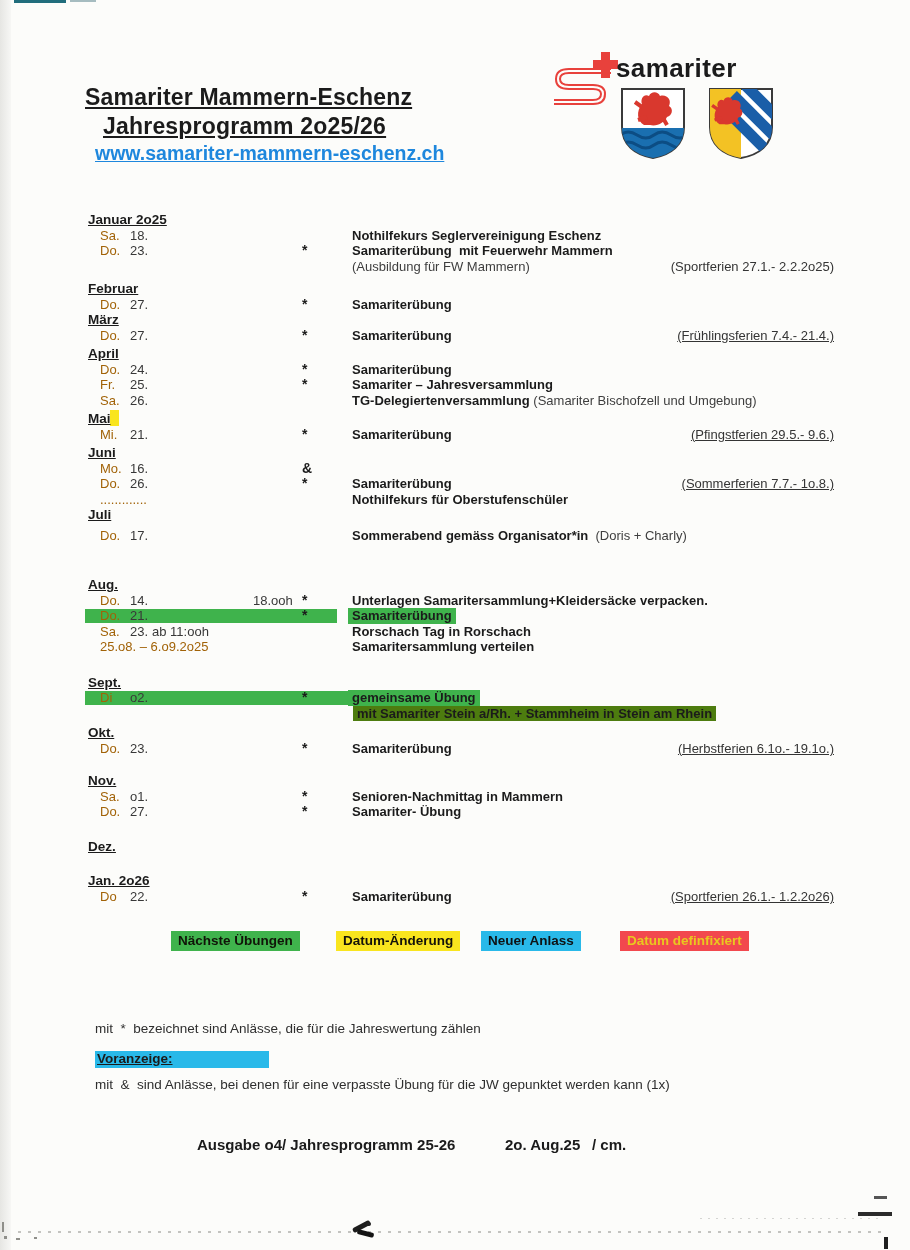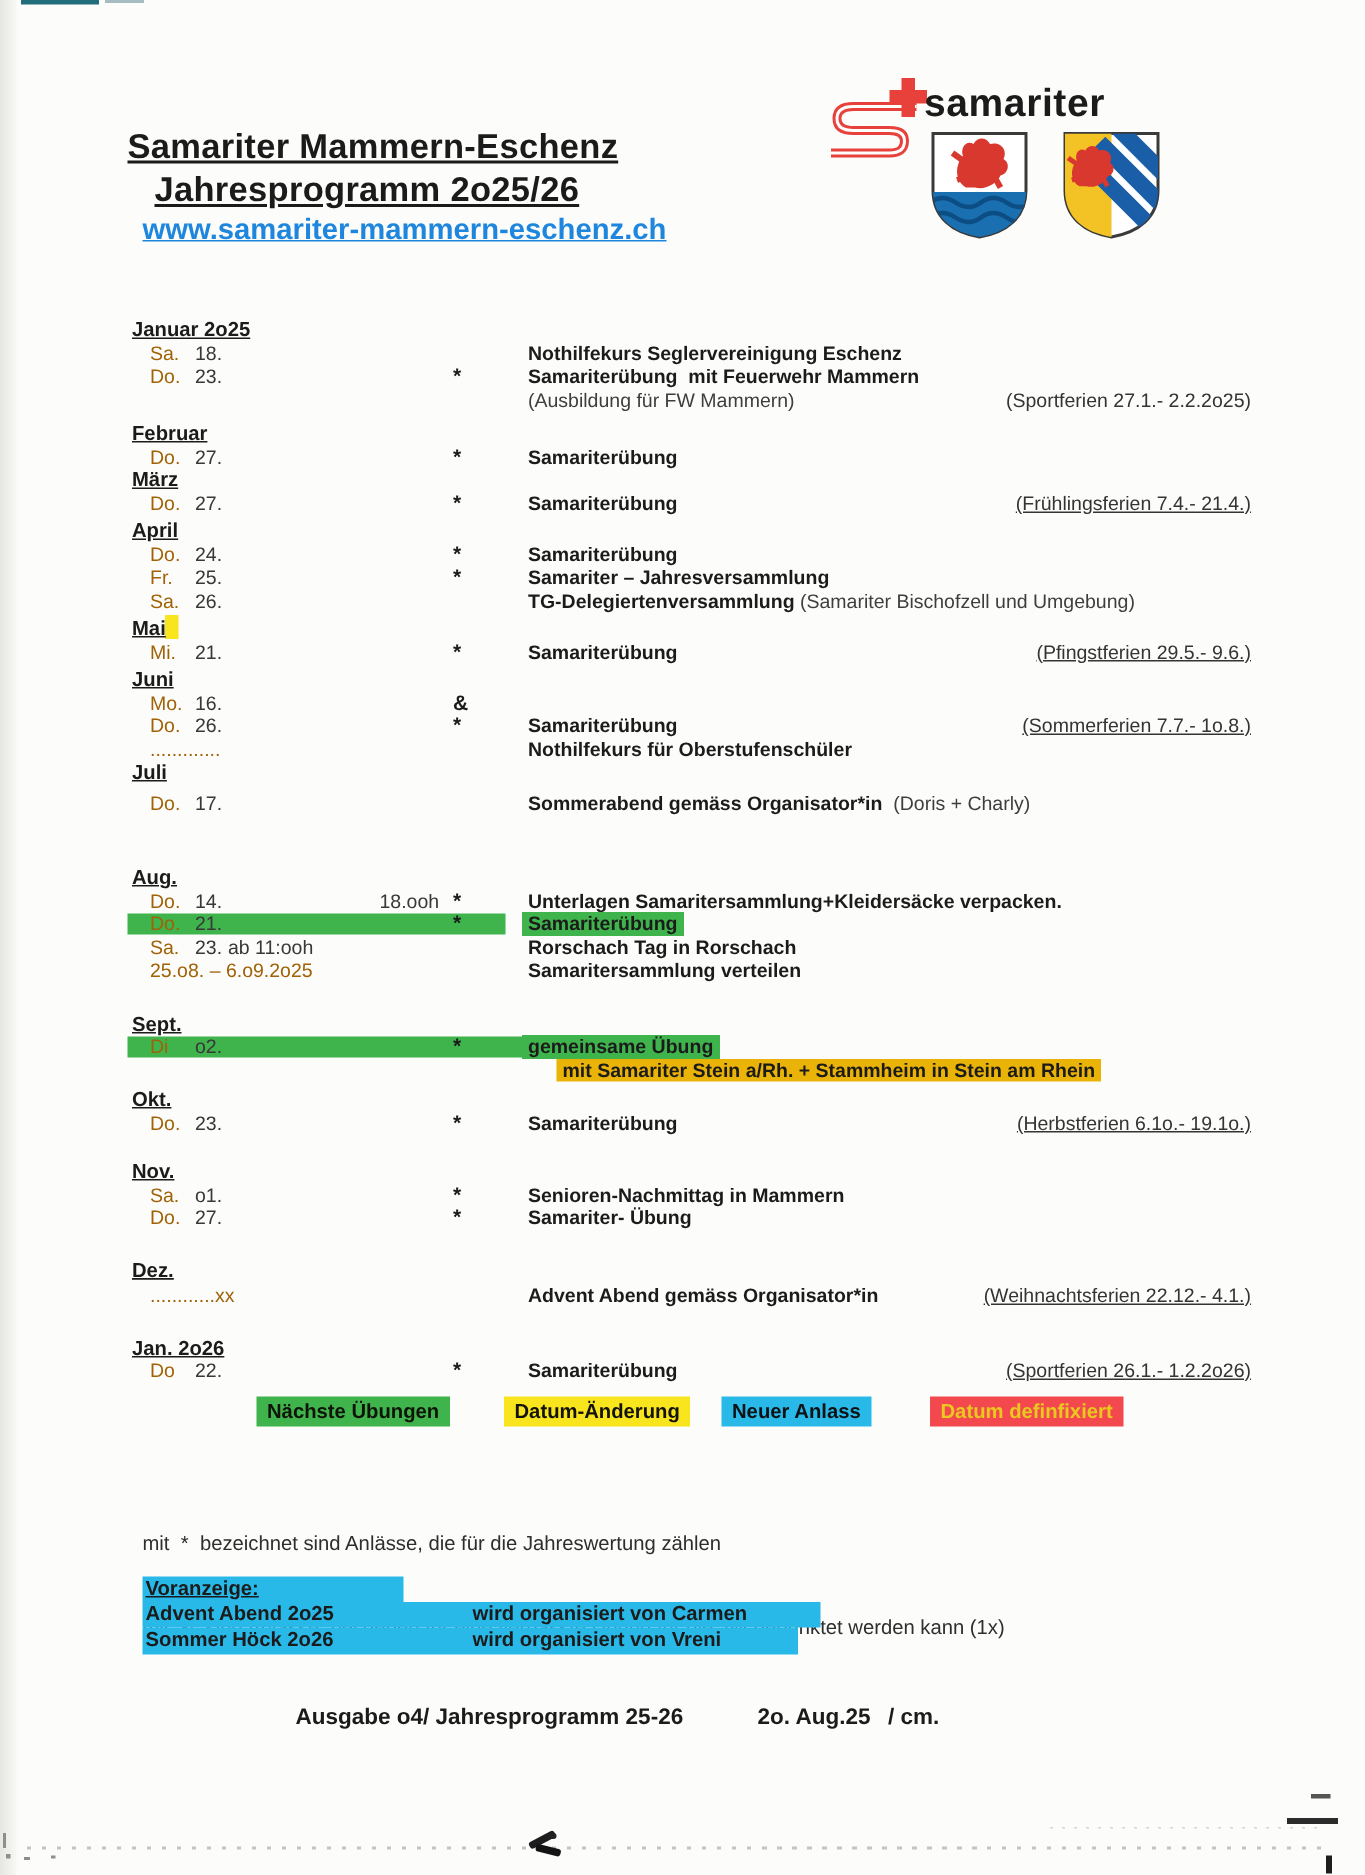--- a/index.html
+++ b/index.html
@@ -175,34 +175,33 @@
       <div class="month" style="margin-top: 34px;">
         <div class="month-label"><span class="ml-text">Aug.</span></div>
         <div class="row"><span class="c-day">Do.</span><span class="c-date">14.</span><span class="c-time">18.ooh</span><span class="c-marker">*</span><span class="c-desc"><b>Unterlagen Samaritersammlung+Kleidersäcke verpacken.</b></span></div>
         <div class="row"><span class="green-bar" style="width: 252px; background: rgb(63, 179, 76);"></span><span class="c-day">Do.</span><span class="c-date">21.</span><span class="c-marker">*</span><span class="c-desc hl" style="background: rgb(63, 179, 76);"><b>Samariterübung</b></span></div>
         <div class="row"><span class="c-day">Sa.</span><span class="c-date">23.</span><span class="c-after">ab 11:ooh</span><span class="c-desc"><b>Rorschach Tag in Rorschach</b></span></div>
         <div class="row"><span class="c-day">25.o8. – 6.o9.2o25</span><span class="c-desc"><b>Samaritersammlung verteilen</b></span></div>
       </div>
       <div class="month" style="margin-top: 20px;">
         <div class="month-label"><span class="ml-text">Sept.</span></div>
         <div class="row"><span class="green-bar" style="width: 372px; background: rgb(63, 179, 76);"></span><span class="c-day">Di</span><span class="c-date">o2.</span><span class="c-marker">*</span><span class="c-desc hl" style="background: rgb(63, 179, 76);"><b>gemeinsame Übung</b></span></div>
-        <div class="row"><span class="c-desc hl" style="left: 287px; background: #eab308;"><b>mit Samariter Stein a/Rh. + Stammheim in Stein am Rhein</b></span></div>
+        <div class="row"><span class="c-desc hl" style="left: 269px; background: #4d7c0f;"><b>mit Samariter Stein a/Rh. + Stammheim in Stein am Rhein</b></span></div>
       </div>
       <div class="month" style="margin-top: 4px;">
         <div class="month-label"><span class="ml-text">Okt.</span></div>
         <div class="row"><span class="c-day">Do.</span><span class="c-date">23.</span><span class="c-marker">*</span><span class="c-desc"><b>Samariterübung</b></span><span class="c-note note-u">(Herbstferien 6.1o.- 19.1o.)</span></div>
       </div>
       <div class="month" style="margin-top: 17px;">
         <div class="month-label"><span class="ml-text">Nov.</span></div>
         <div class="row"><span class="c-day">Sa.</span><span class="c-date">o1.</span><span class="c-marker">*</span><span class="c-desc"><b>Senioren-Nachmittag in Mammern</b></span></div>
         <div class="row"><span class="c-day">Do.</span><span class="c-date">27.</span><span class="c-marker">*</span><span class="c-desc"><b>Samariter- Übung</b></span></div>
       </div>
       <div class="month" style="margin-top: 19px; text-decoration: underline;">
         <div class="month-label"><span class="ml-text">Dez.</span></div>
-        <div class="row" style="margin-top: 2px;"><span class="c-day">............xx</span><span class="c-desc"><b>Advent Abend gemäss Organisator*in</b></span><span class="c-note note-u">(Weihnachtsferien 22.12.- 4.1.)</span></div>
       </div>
       <div class="month" style="margin-top: 19px;">
         <div class="month-label"><span class="ml-text">Jan. 2o26</span></div>
         <div class="row"><span class="c-day">Do</span><span class="c-date">22.</span><span class="c-marker">*</span><span class="c-desc"><b>Samariterübung</b></span><span class="c-note note-u">(Sportferien 26.1.- 1.2.2o26)</span></div>
       </div>
     </div>
 
   <div id="legend">
       <span class="legend-item" style="left: 171px; background: rgb(63, 179, 76); color: rgb(16, 20, 8);">Nächste Übungen</span>
       <span class="legend-item" style="left: 336px; background: rgb(249, 229, 30); color: rgb(20, 19, 10);">Datum-Änderung</span>
@@ -210,30 +209,20 @@
       <span class="legend-item" style="left: 620px; background: rgb(242, 72, 78); color: rgb(233, 200, 31);">Datum definfixiert</span>
     </div>
 
   <div id="footnotes">
     <div>mit  *  bezeichnet sind Anlässe, die für die Jahreswertung zählen</div>
     <div>mit  &amp;  sind Anlässe, bei denen für eine verpasste Übung für die JW gepunktet werden kann (1x)</div>
   </div>
 
   <div id="preview">
     <div class="pv-title" id="pv-title" style="background: rgb(41, 185, 233);">Voranzeige:</div>
-    <div id="pv-rows">
-        <div class="pv-row" style="background: rgb(41, 185, 233); width: 452px;">
-          <span class="pv-event">Advent Abend 2o25</span>
-          <span class="pv-org">wird organisiert von Carmen</span>
-        </div>
-        <div class="pv-row" style="background: rgb(41, 185, 233); width: 437px;">
-          <span class="pv-event">Sommer Höck 2o26</span>
-          <span class="pv-org">wird organisiert von Vreni</span>
-        </div>
-      </div>
   </div>
 
   <div id="footer">
     <span class="f-edition">Ausgabe o4/ Jahresprogramm 25-26</span>
     <span class="f-date">2o. Aug.25</span>
     <span class="f-init">/ cm.</span>
   </div>
 
   <div class="dots-line"></div>
   <div class="dots-line2"></div>

